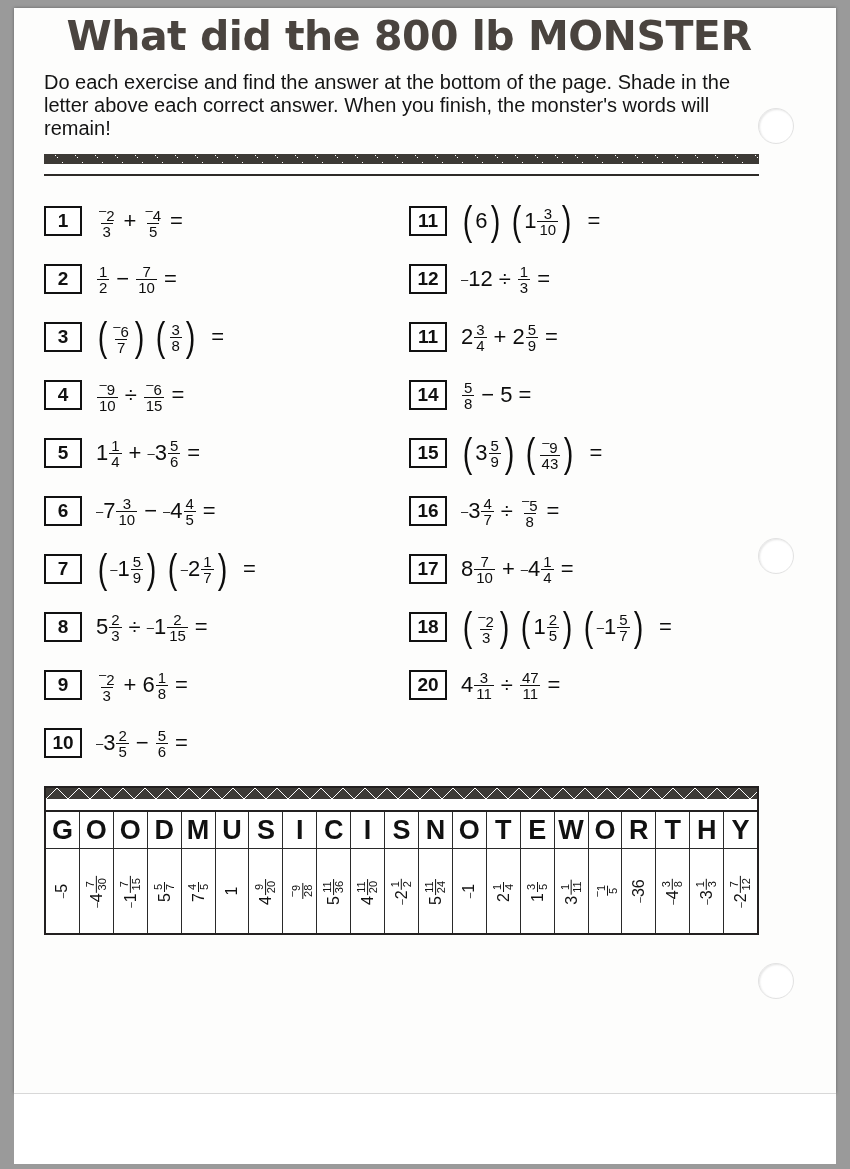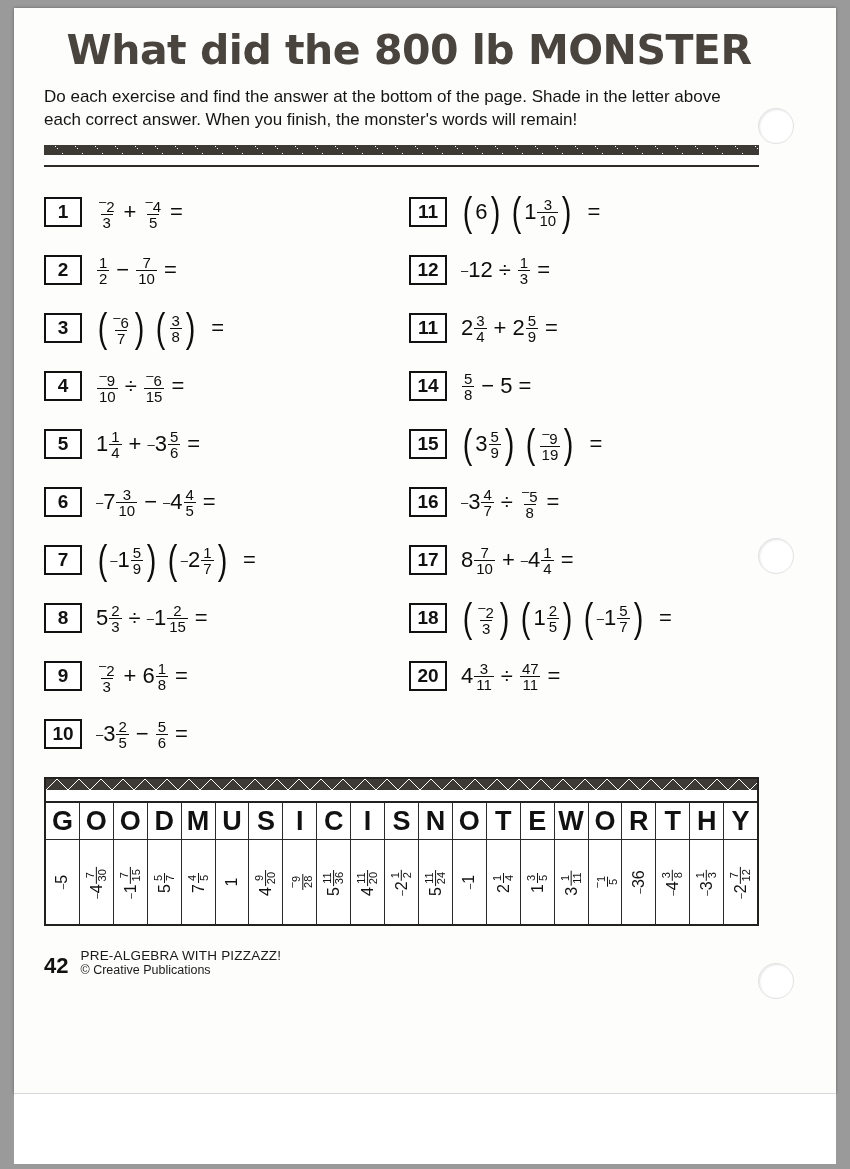--- a/index.html
+++ b/index.html
@@ -44,21 +44,21 @@
     box-shadow: inset 1px 1px 2px rgba(0,0,0,0.10);
   }
   #hole-1 { right: 42px; top: 100px; }
   #hole-2 { right: 42px; top: 530px; }
   #hole-3 { right: 42px; top: 955px; }
 
   
   #content {
     position: absolute;
     left: 30px;
-    top: 20px;
+    top: 6px;
     width: 730px;
   }
 
   
   #title-block {
     text-align: center;
     color: #4a443f;
     font-family: "DejaVu Sans", sans-serif;
     font-weight: bold;
     letter-spacing: -0.5px;
@@ -78,21 +78,21 @@
 
   
   #instr-head {
     margin-top: 8px;
     font-size: 17px;
     letter-spacing: 0.1px;
     color: #1a1a1a;
   }
   #instr-body {
     margin-top: 12px;
-    font-size: 17px;
+    font-size: 20px;
     line-height: 23px;
     color: #141414;
     width: 710px;
   }
 
   
   .zigzag {
     margin-top: 14px;
     height: 20px;
     width: 715px;
@@ -640,21 +640,21 @@
                 </span>
                 <span class="pr">)</span>
               </span>
               <span class="paren" style="display: inline-flex; align-items: center;">
                 <span class="pl">(</span>
                 <span class="inner">
                   <span style="display: inline-flex; align-items: center;">
                     <span style="display: inline-flex; align-items: flex-start;">
                       <span class="frac">
                         <span class="num"><span class="neg-sup" style="margin-top: -1px;">–</span>9</span>
-                        <span class="den">19</span>
+                        <span class="den">43</span>
                       </span>
                     </span>
                   </span>
                 </span>
                 <span class="pr">)</span>
               </span>
               <span class="eq" style="display: inline-flex; align-items: center;">=</span>
             </div>
           </div>
           <div class="problem">
@@ -1062,24 +1062,17 @@
                     <span class="num">7</span>
                     <span class="den">12</span>
                   </span>
                 </span>
               </span>
             </div>
           </div>
         </div>
     </div>
 
-    <div id="footer">
-      <div id="page-number">42</div>
-      <div id="footer-text">
-        <div id="footer-title">PRE-ALGEBRA WITH PIZZAZZ!</div>
-        <div id="footer-copyright">© Creative Publications</div>
-      </div>
-    </div>
 
   </div>
 </div>
 
 <div id="page-shadow-bottom"></div>
 
 </body></html>

